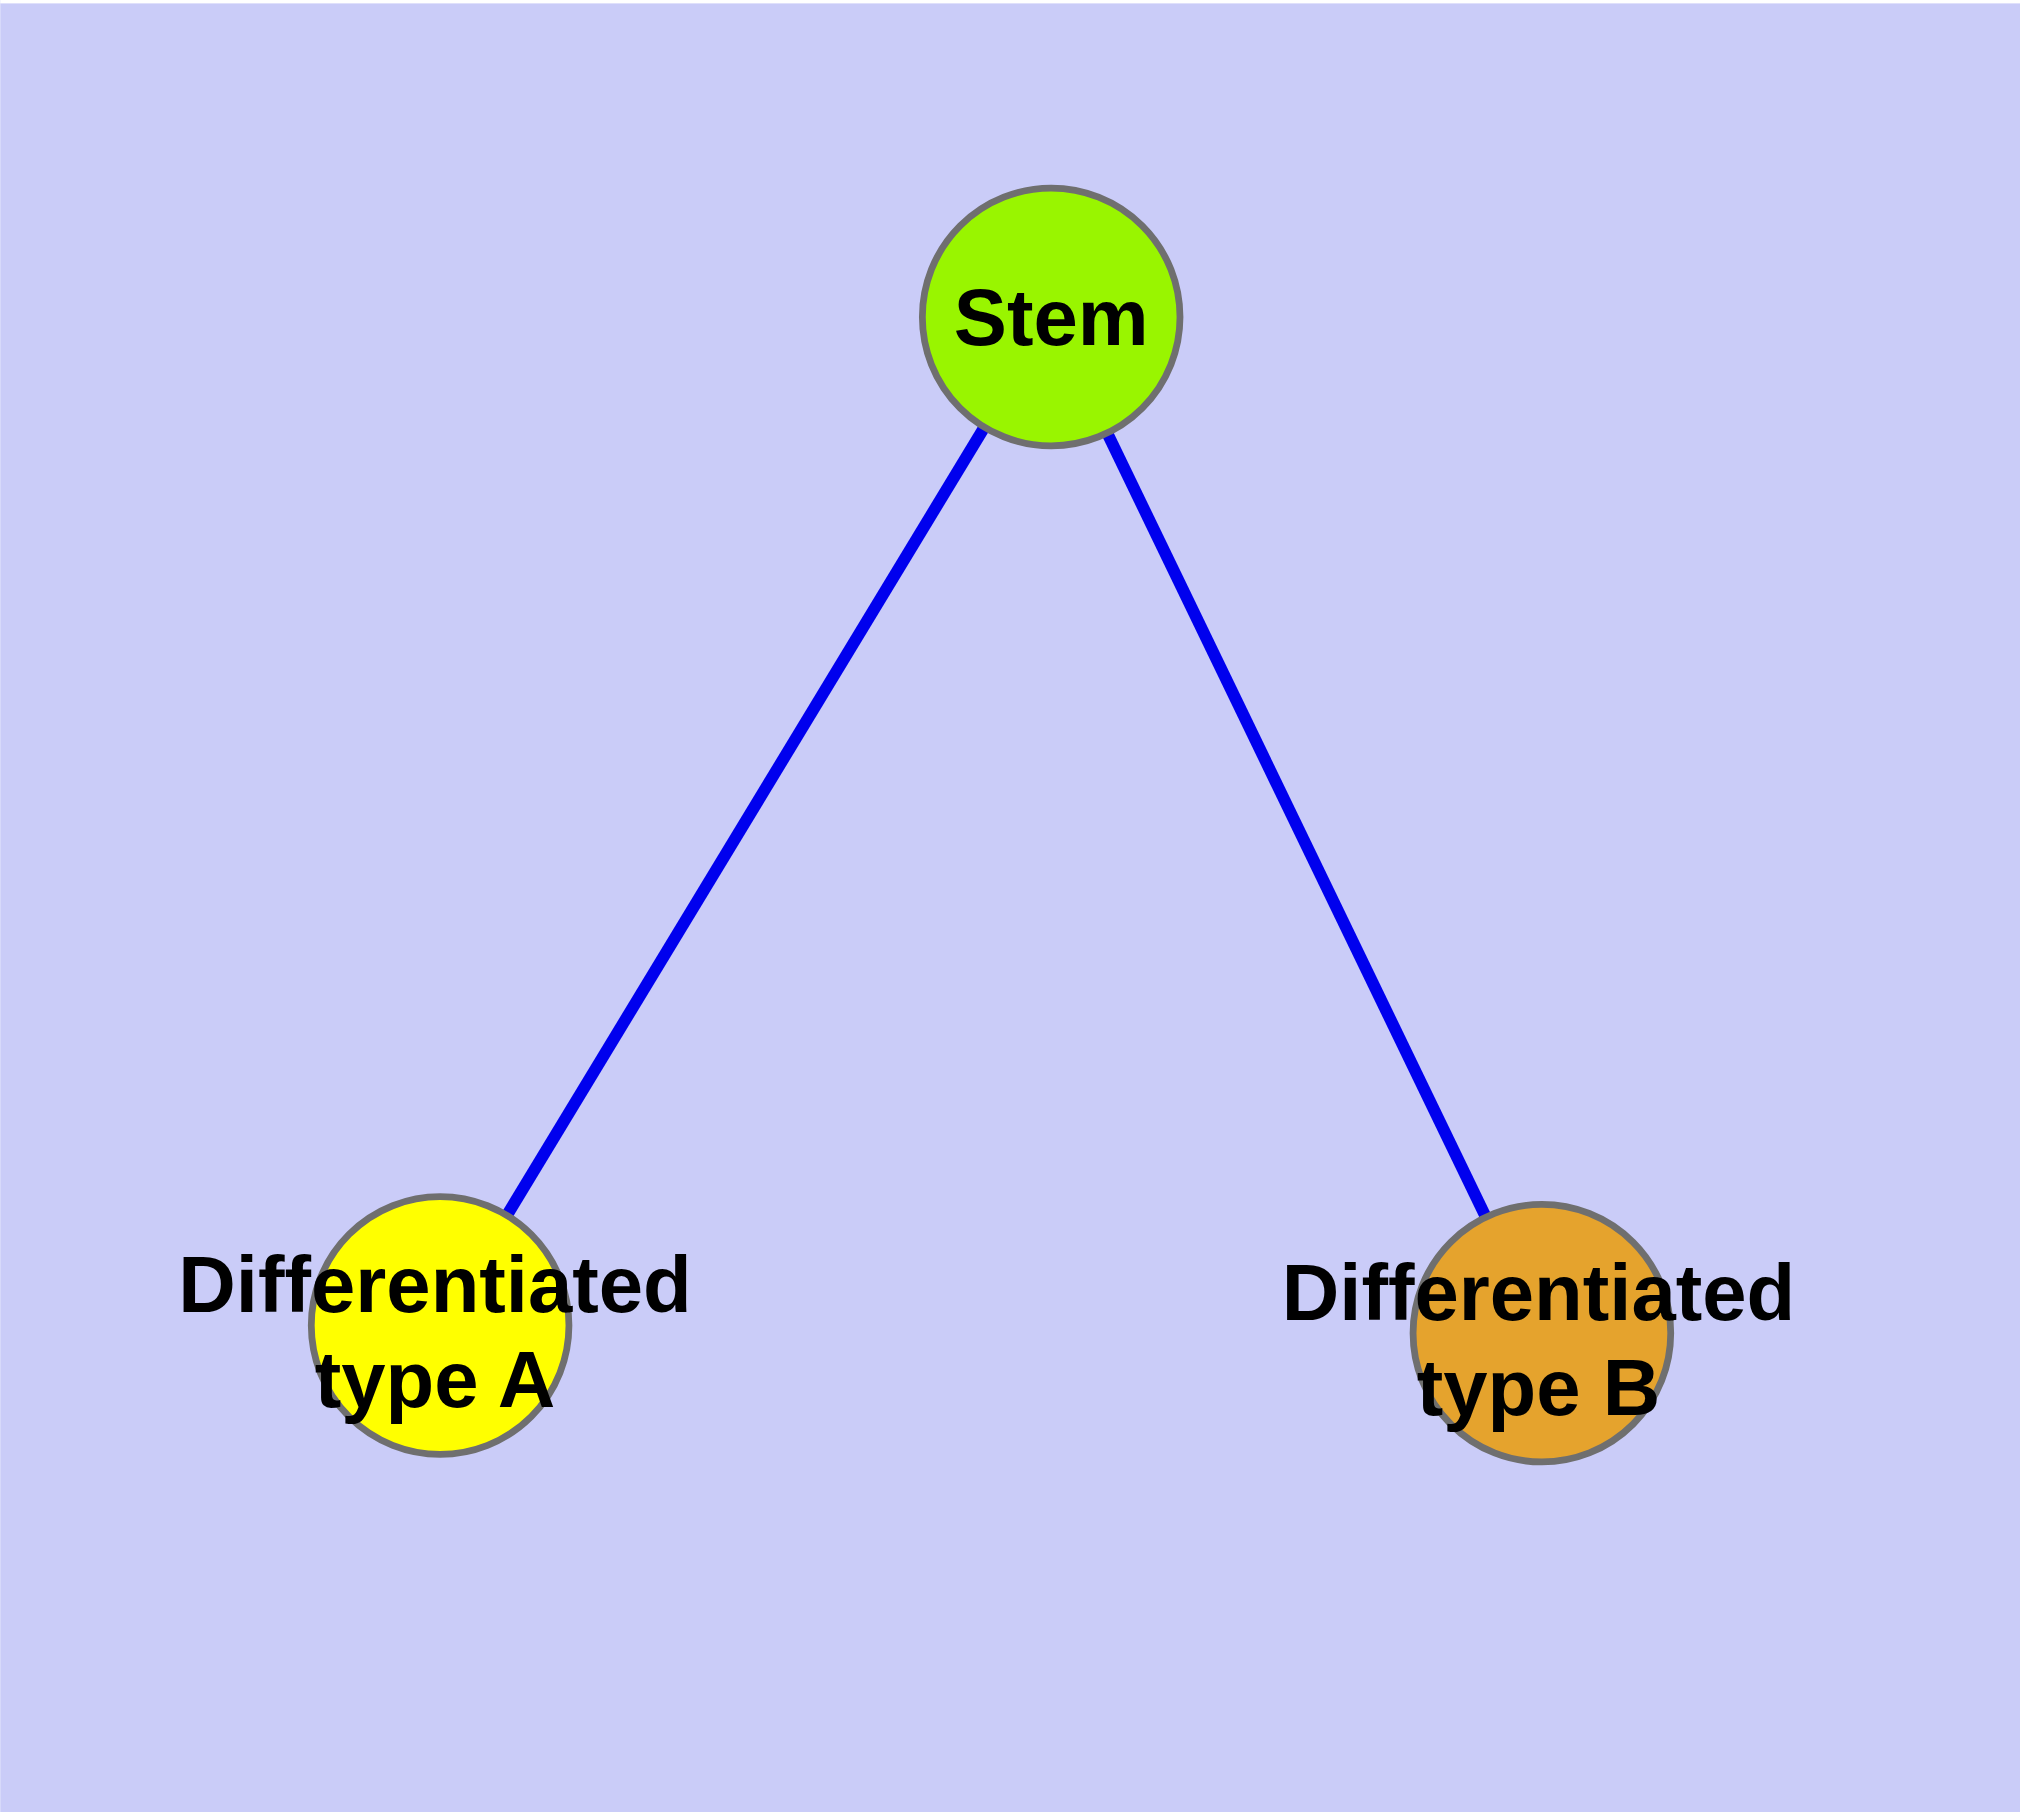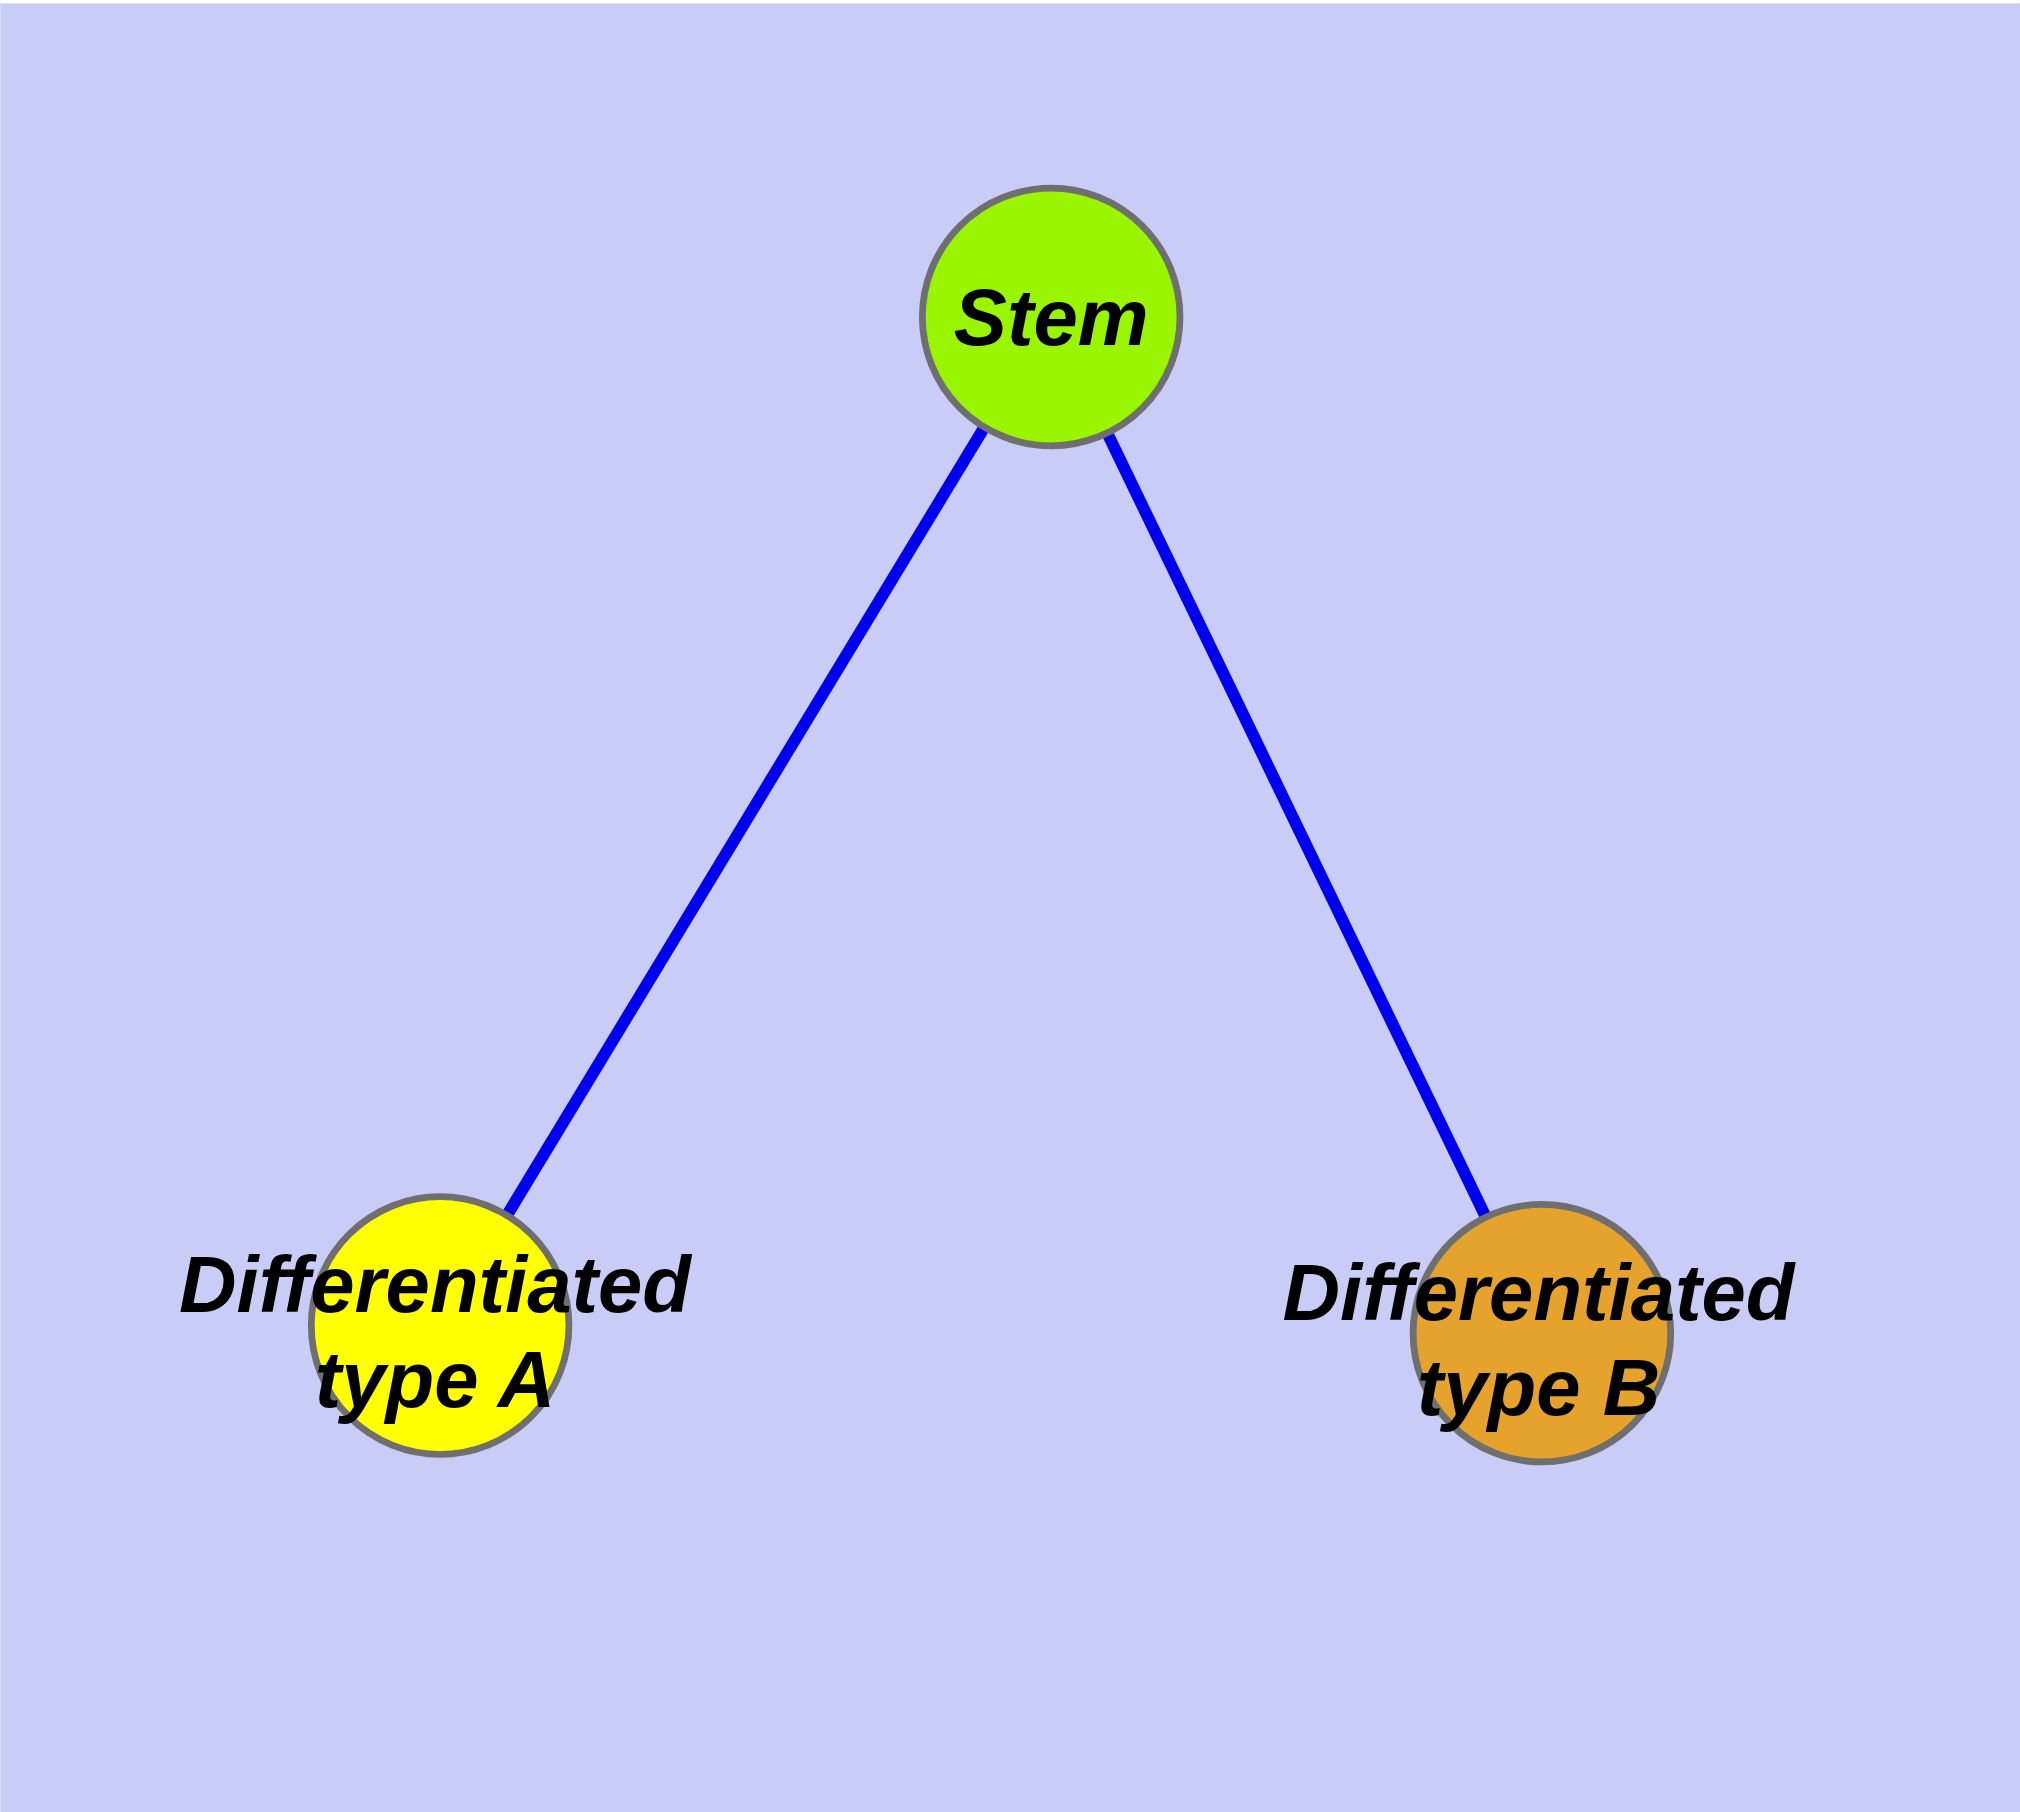--- a/index.html
+++ b/index.html
@@ -4,21 +4,20 @@
 <style>
   html, body {
     margin: 0;
     padding: 0;
     background: #ffffff;
   }
   .canvas-wrap {
     width: 2021px;
     height: 1812px;
     overflow: hidden;
-    font-style: italic;
   }
   svg {
     display: block;
     width: 2021px;
     height: 1812px;
   }
   .node-label {
     font-family: "Liberation Sans", "DejaVu Sans", sans-serif;
     font-weight: bold;
     font-size: 94px;

